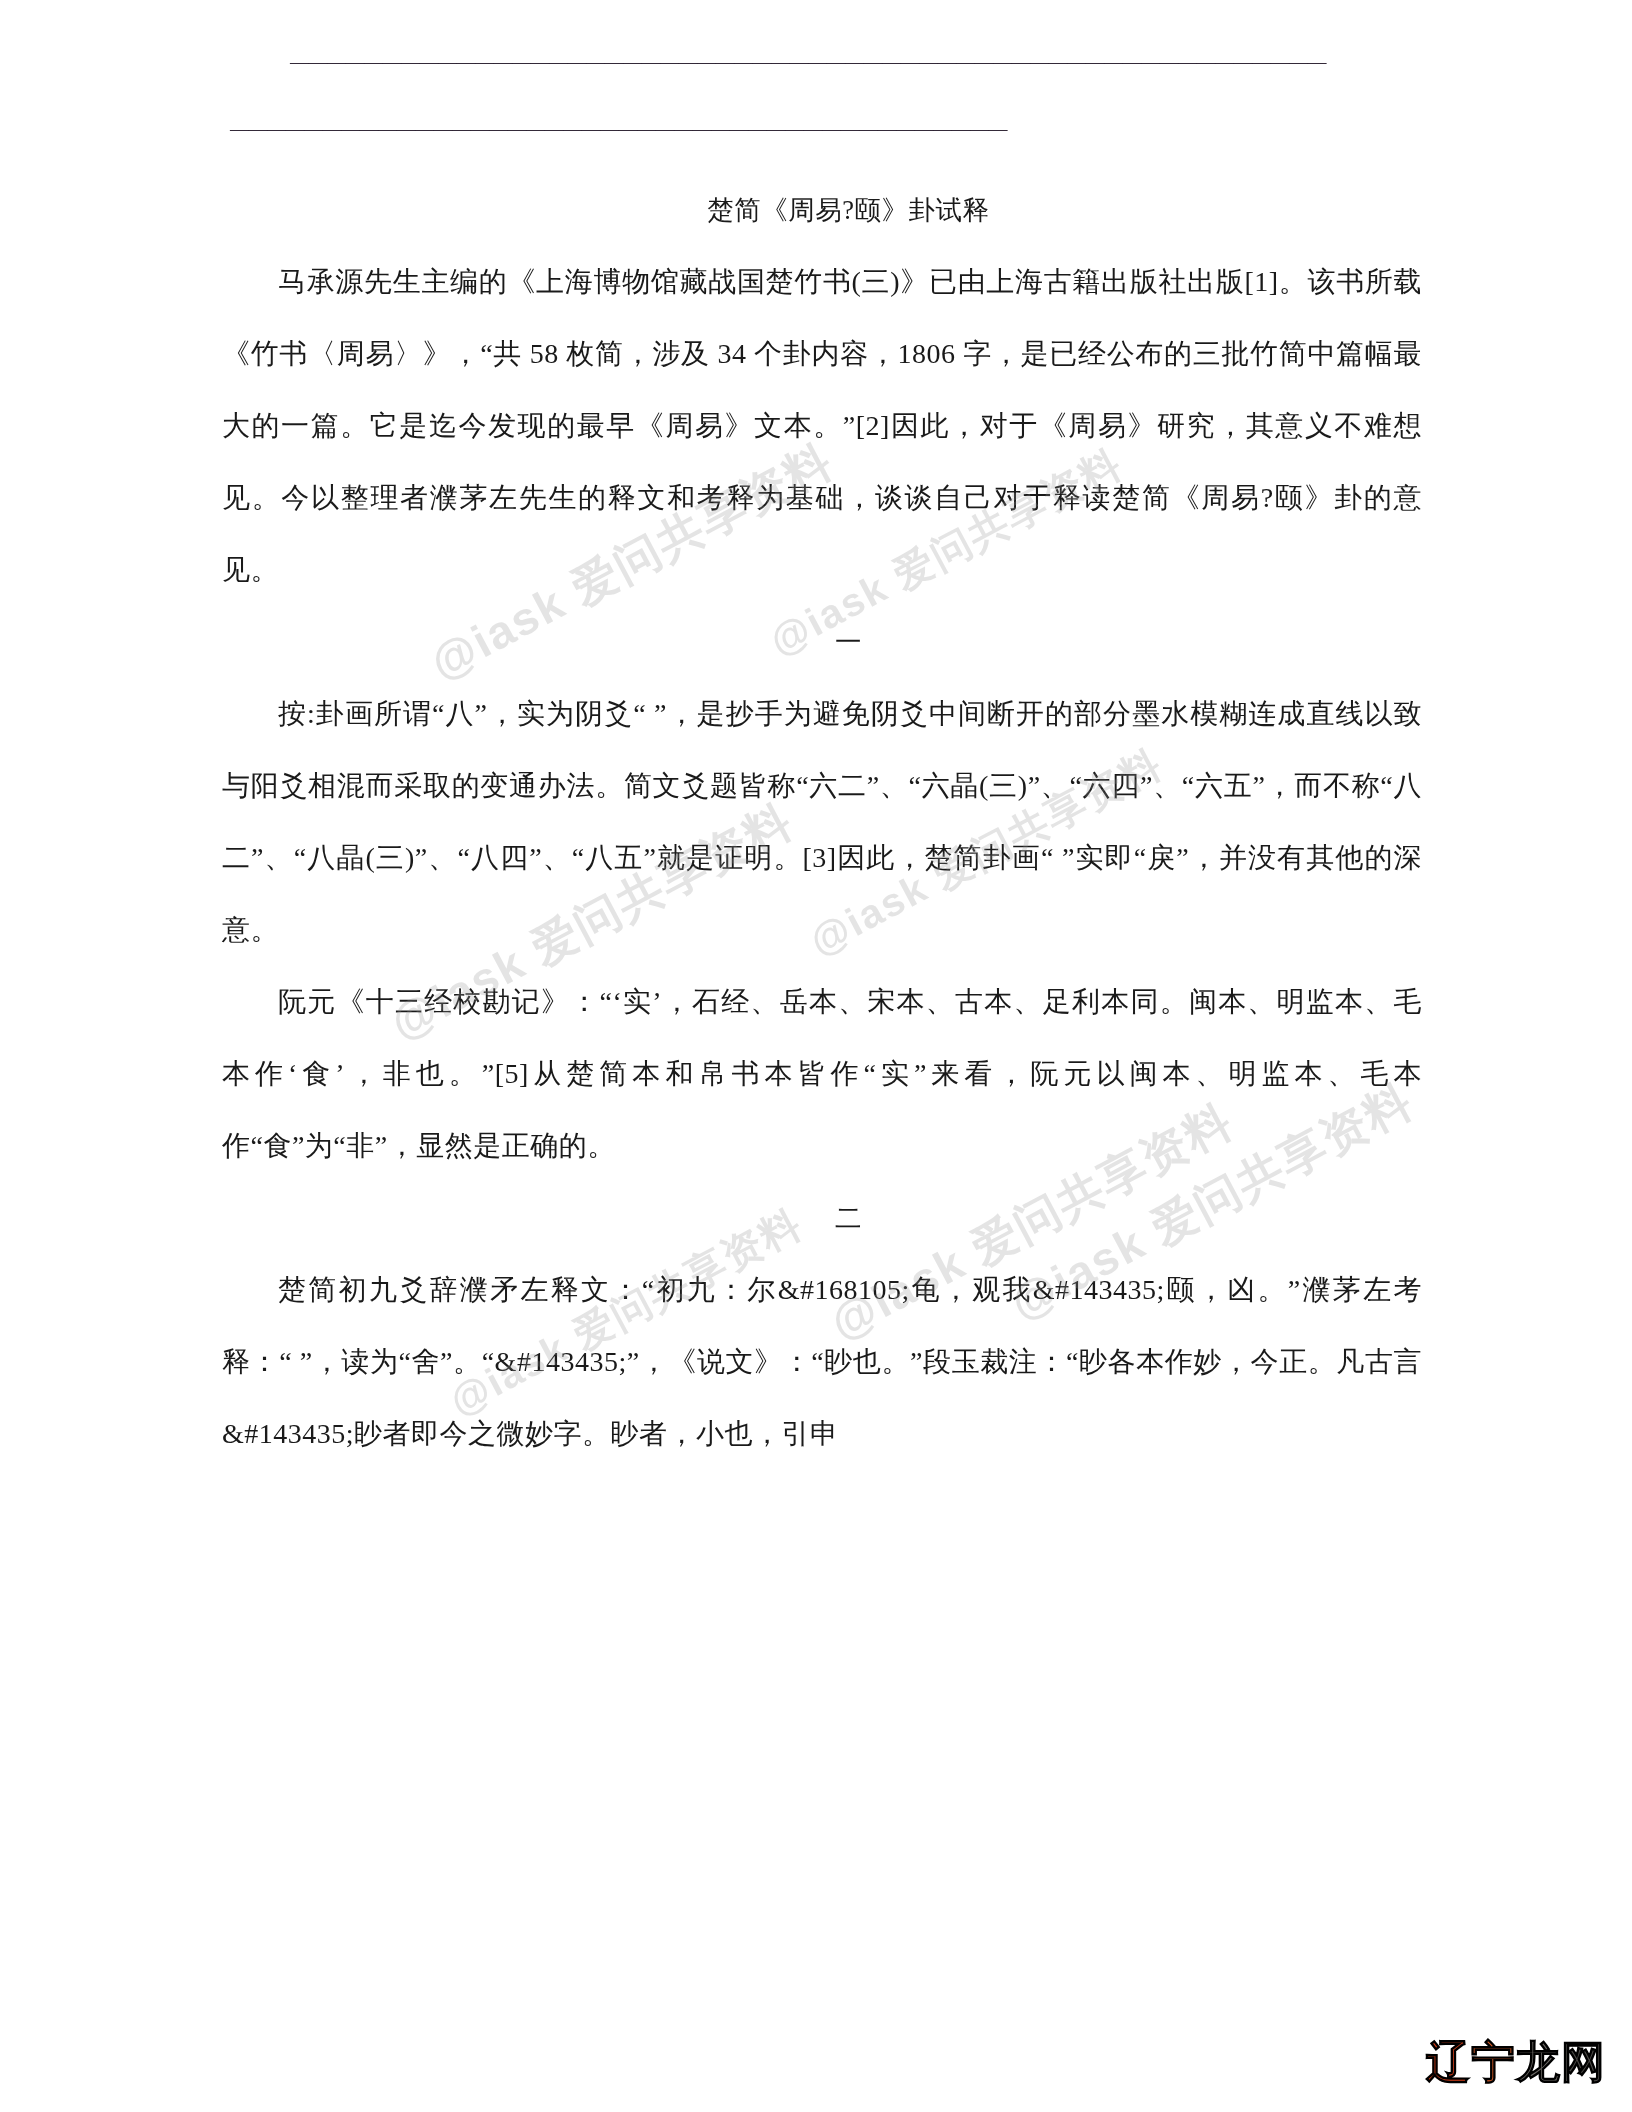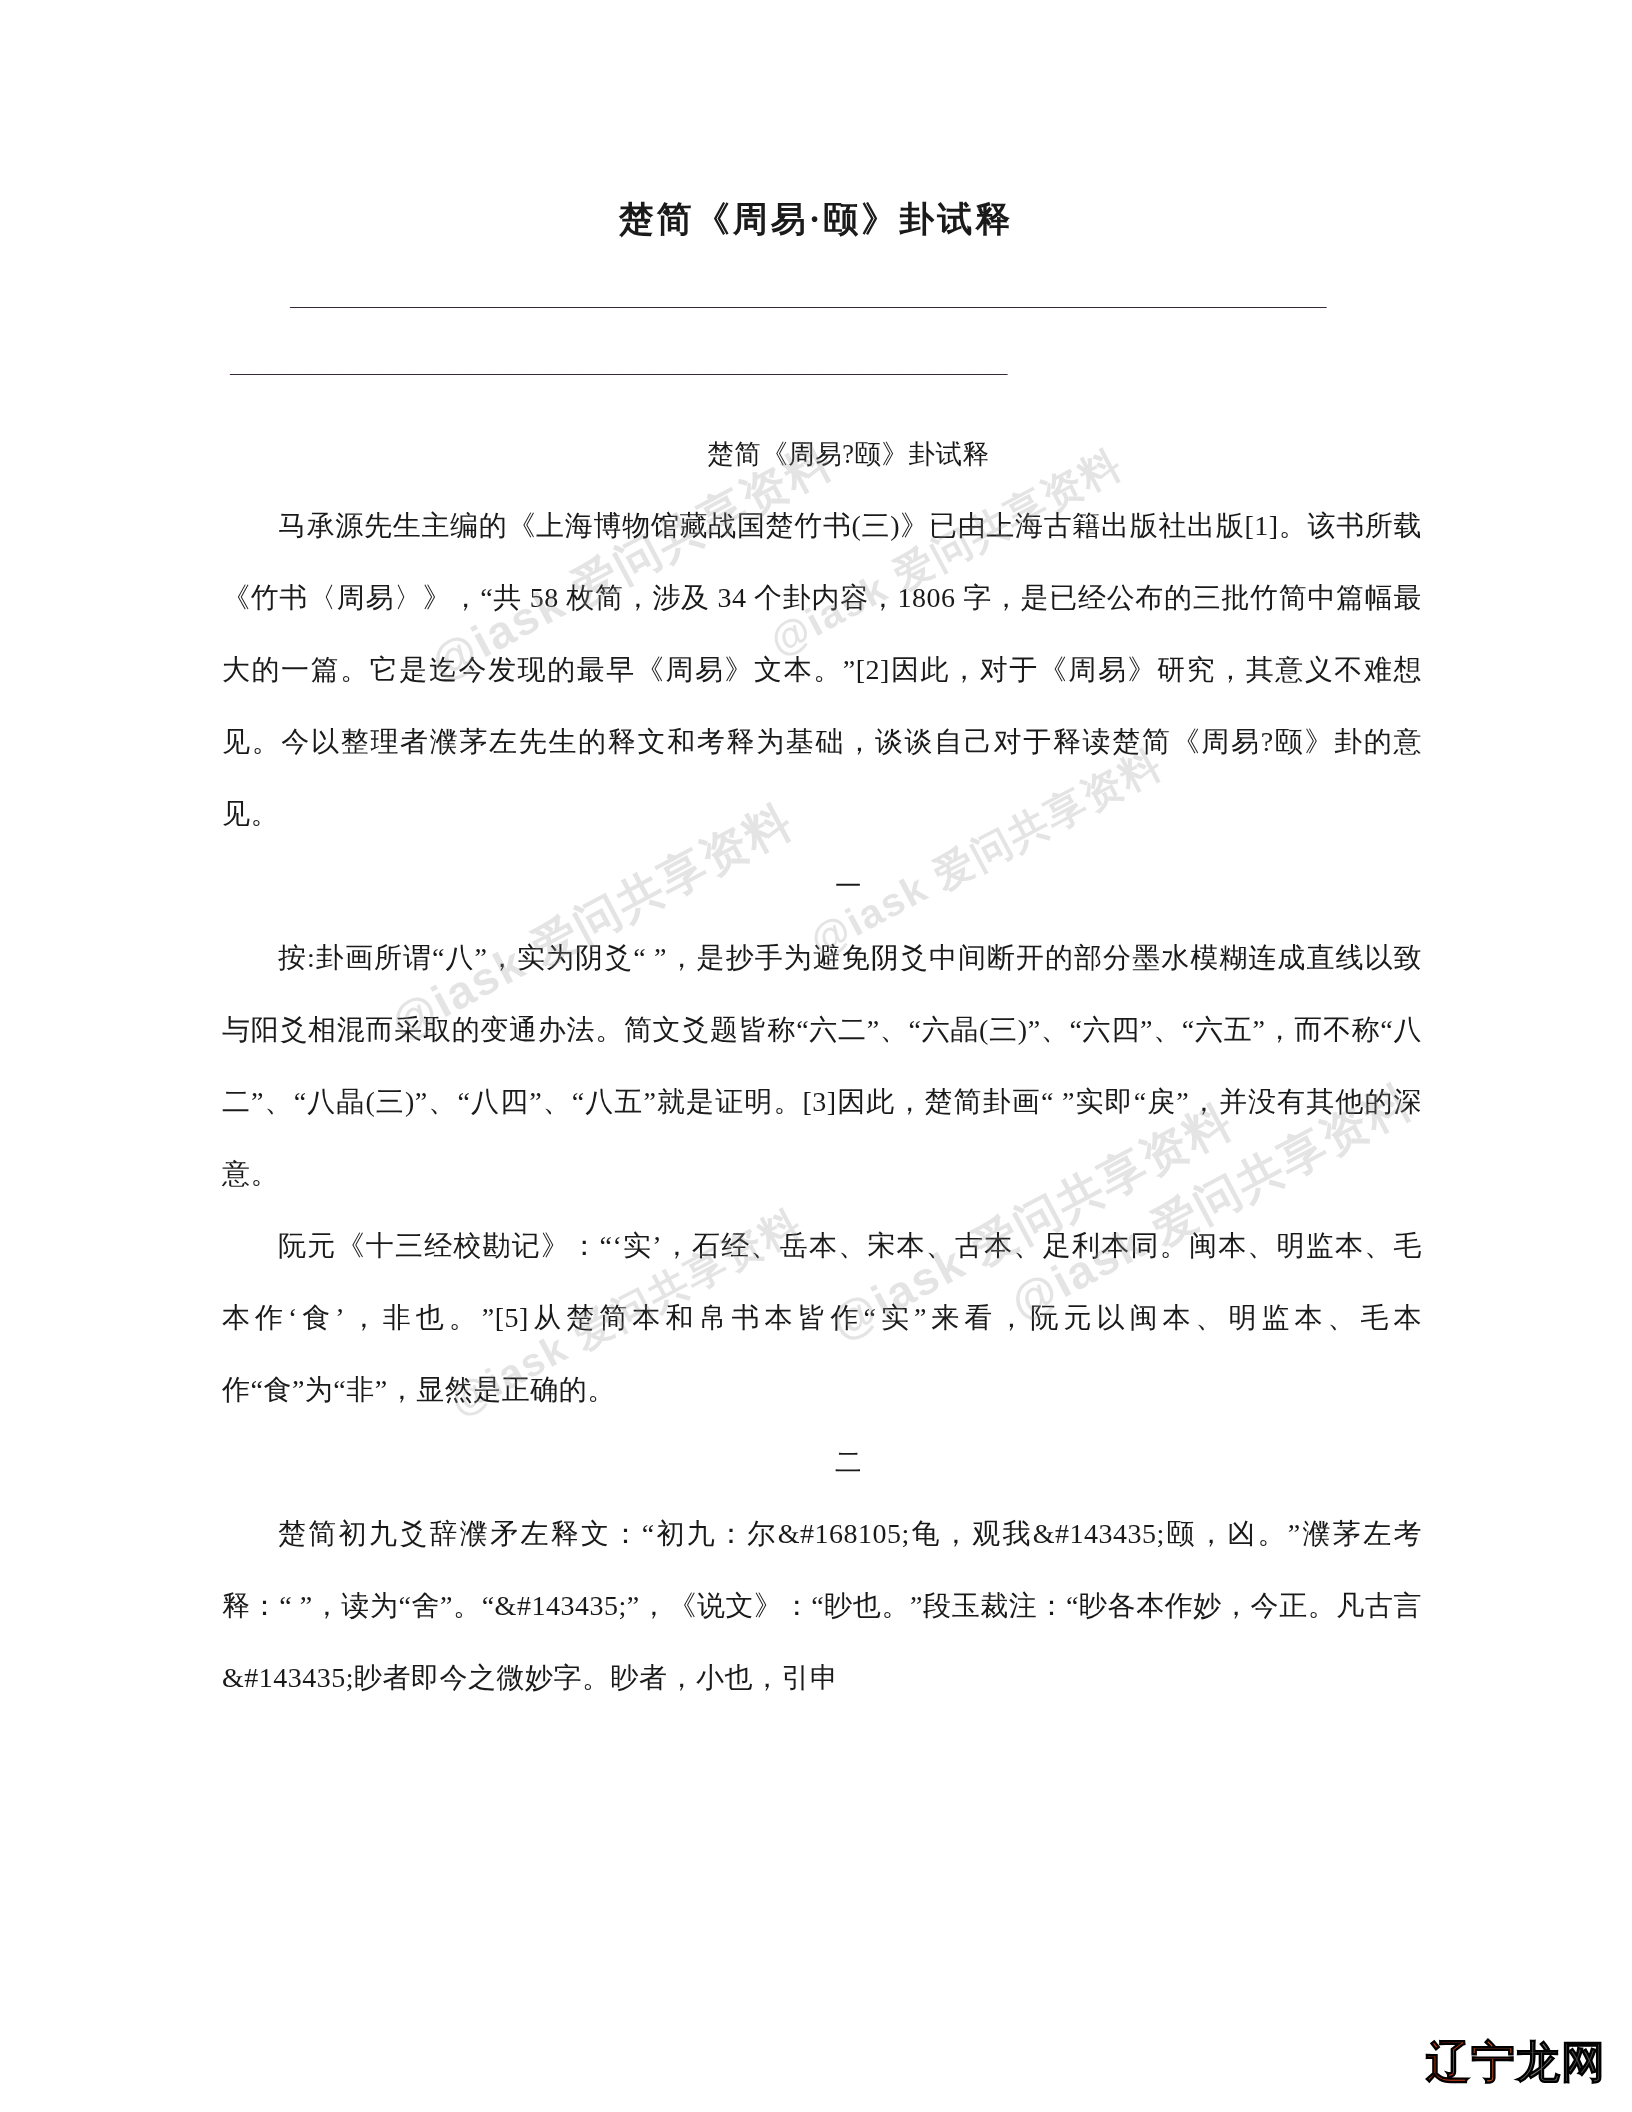--- a/index.html
+++ b/index.html
@@ -123,21 +123,20 @@
     <div class="wm wm-b" style="left:760px; top:620px;">@iask 爱问共享资料</div>
     <div class="wm wm-a" style="left:380px; top:1000px;">@iask 爱问共享资料</div>
     <div class="wm wm-b" style="left:800px; top:920px;">@iask 爱问共享资料</div>
     <div class="wm wm-a" style="left:1000px; top:1280px;">@iask 爱问共享资料</div>
     <div class="wm wm-b" style="left:440px; top:1380px;">@iask 爱问共享资料</div>
     <div class="wm wm-a" style="left:820px; top:1300px;">@iask 爱问共享资料</div>
   </div>
 
   <div class="content">
 
-    <h1 class="doc-title">楚简《周易·颐》卦试释</h1>
 
     <div class="rule rule-1">————————————————————————————————————————————————————————</div>
     <div class="rule rule-2">——————————————————————————————————————————</div>
 
     <div class="body-block">
       <p class="section-num">楚简《周易?颐》卦试释</p>
       <p class="para">马承源先生主编的《上海博物馆藏战国楚竹书(三)》已由上海古籍出版社出版[1]。该书所载《竹书〈周易〉》，“共 58 枚简，涉及 34 个卦内容，1806 字，是已经公布的三批竹简中篇幅最大的一篇。它是迄今发现的最早《周易》文本。”[2]因此，对于《周易》研究，其意义不难想见。今以整理者濮茅左先生的释文和考释为基础，谈谈自己对于释读楚简《周易?颐》卦的意见。</p>
       <p class="section-num">一</p>
       <p class="para">按:卦画所谓“八”，实为阴爻“ ”，是抄手为避免阴爻中间断开的部分墨水模糊连成直线以致与阳爻相混而采取的变通办法。简文爻题皆称“六二”、“六晶(三)”、“六四”、“六五”，而不称“八二”、“八晶(三)”、“八四”、“八五”就是证明。[3]因此，楚简卦画“ ”实即“戾”，并没有其他的深意。</p>
       <p class="para">阮元《十三经校勘记》：“‘实’，石经、岳本、宋本、古本、足利本同。闽本、明监本、毛本作‘食’，非也。”[5]从楚简本和帛书本皆作“实”来看，阮元以闽本、明监本、毛本作“食”为“非”，显然是正确的。</p>

